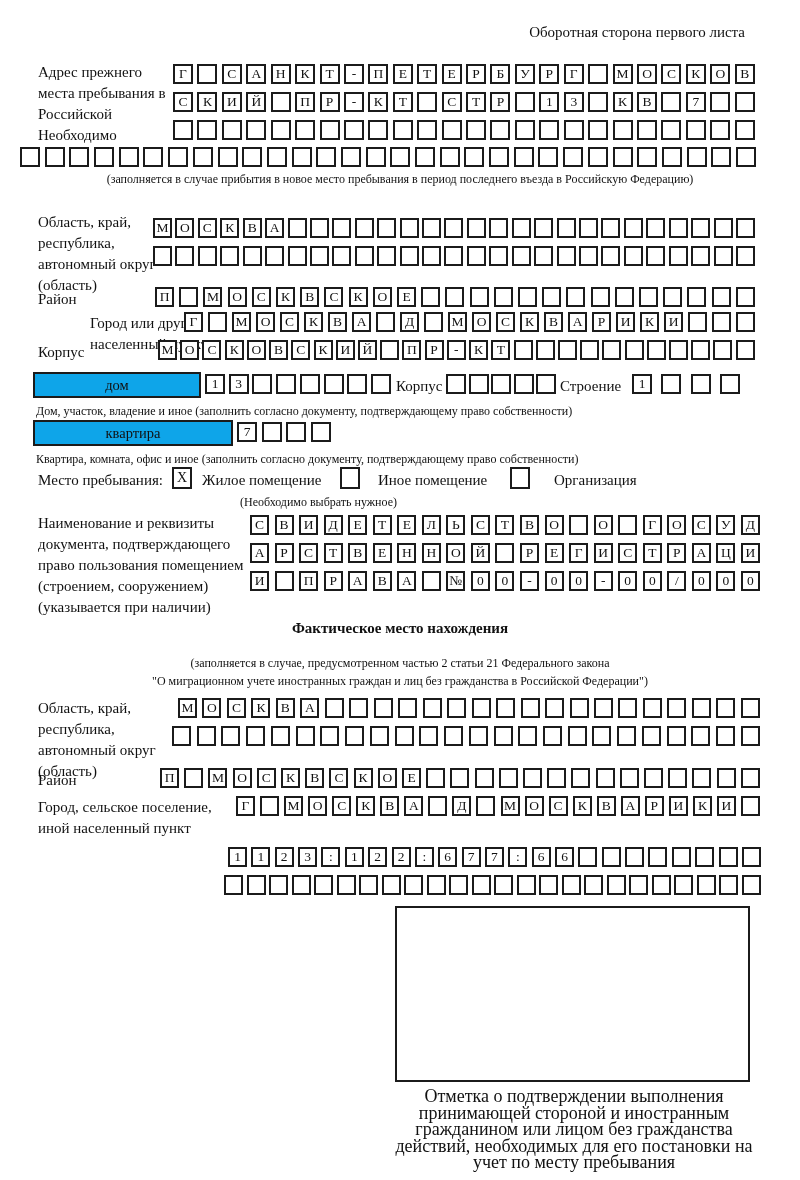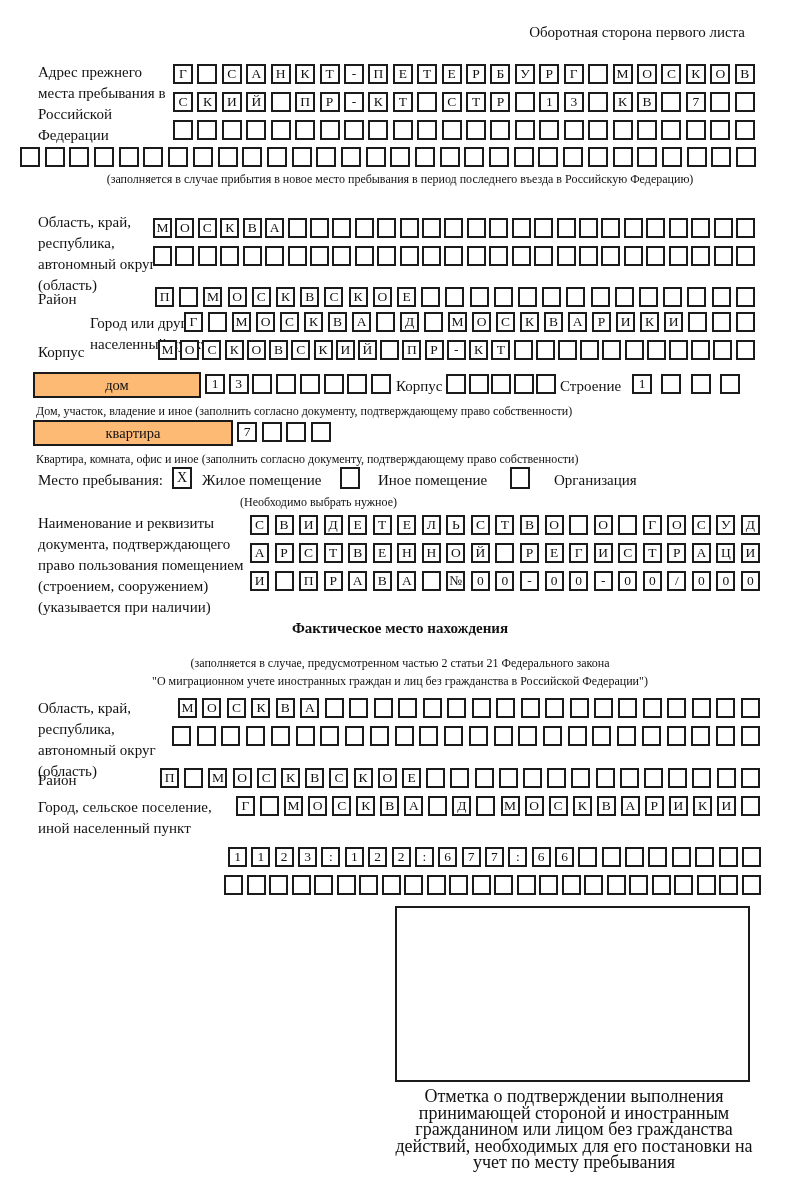--- a/index.html
+++ b/index.html
@@ -15,37 +15,37 @@
   .center{text-align:center;}
   
   .cells{position:absolute;display:flex;justify-content:space-between;}
   .cell{
     width:19px;height:20px;border:2px solid #1b1b1b;box-sizing:border-box;
     display:flex;align-items:center;justify-content:center;
     font-size:13.5px;line-height:1;background:#fff;flex:none;
   }
   .cells-20 .cell{width:20px;}
   .fieldbox{
-    border:2px solid #1b1b1b;box-sizing:border-box;background:#fdba74;
+    border:2px solid #1b1b1b;box-sizing:border-box;background:#0ea5e9;
     display:flex;align-items:center;justify-content:center;font-size:14.5px;
   }
   .chk{
     position:absolute;width:20px;height:22px;border:2px solid #1b1b1b;box-sizing:border-box;
     display:flex;align-items:center;justify-content:center;font-size:14px;background:#fff;
   }
   .stamp{border:2px solid #1b1b1b;box-sizing:border-box;background:#fff;}
 </style>
 </head>
 <body>
 
 <div id="page">
 
   <div class="abs lbl" style="top:22px;right:55px;">Оборотная сторона первого листа</div>
 
-  <div class="abs lbl" style="left:38px;top:62px;width:135px;">Адрес прежнего места пребывания в Российской Федерации</div>
+  <div class="abs lbl" style="left:38px;top:62px;width:135px;">Адрес прежнего места пребывания в Российской Необходимо</div>
   <div class="cells cells-20" style="left:173px;top:64px;width:582px;">
       <span class="cell">Г</span>
       <span class="cell"></span>
       <span class="cell">С</span>
       <span class="cell">А</span>
       <span class="cell">Н</span>
       <span class="cell">К</span>
       <span class="cell">Т</span>
       <span class="cell">-</span>
       <span class="cell">П</span>

